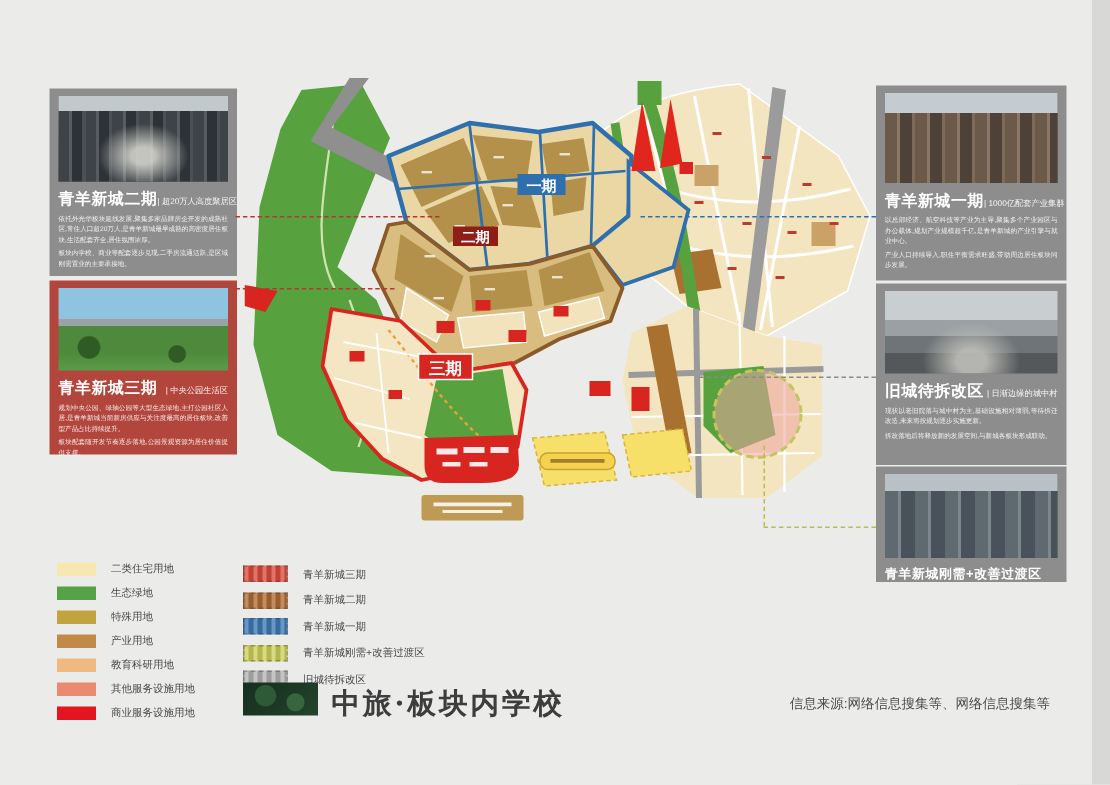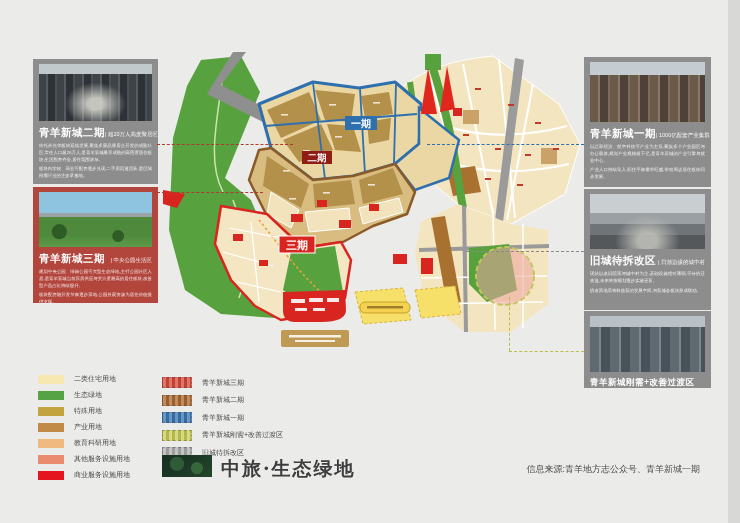--- a/index.html
+++ b/index.html
@@ -353,16 +353,16 @@
         <span class="swatch zone" style="background-color: rgb(205, 208, 91);"></span>
         <span class="legend-label">青羊新城刚需+改善过渡区</span>
       </div>
     <div class="legend-row">
         <span class="swatch zone" style="background-color: rgb(179, 179, 179);"></span>
         <span class="legend-label">旧城待拆改区</span>
       </div>
   </div>
 
   <div class="logo-img"></div>
-  <div class="logo-text">中旅·生态绿地</div>
-  <div class="source-note">信息来源:青羊地方志公众号、青羊新城一期</div>
+  <div class="logo-text">中旅·板块内学校</div>
+  <div class="source-note">信息来源:网络信息搜集等、网络信息搜集等</div>
 
 </div>
 
 </body></html>

